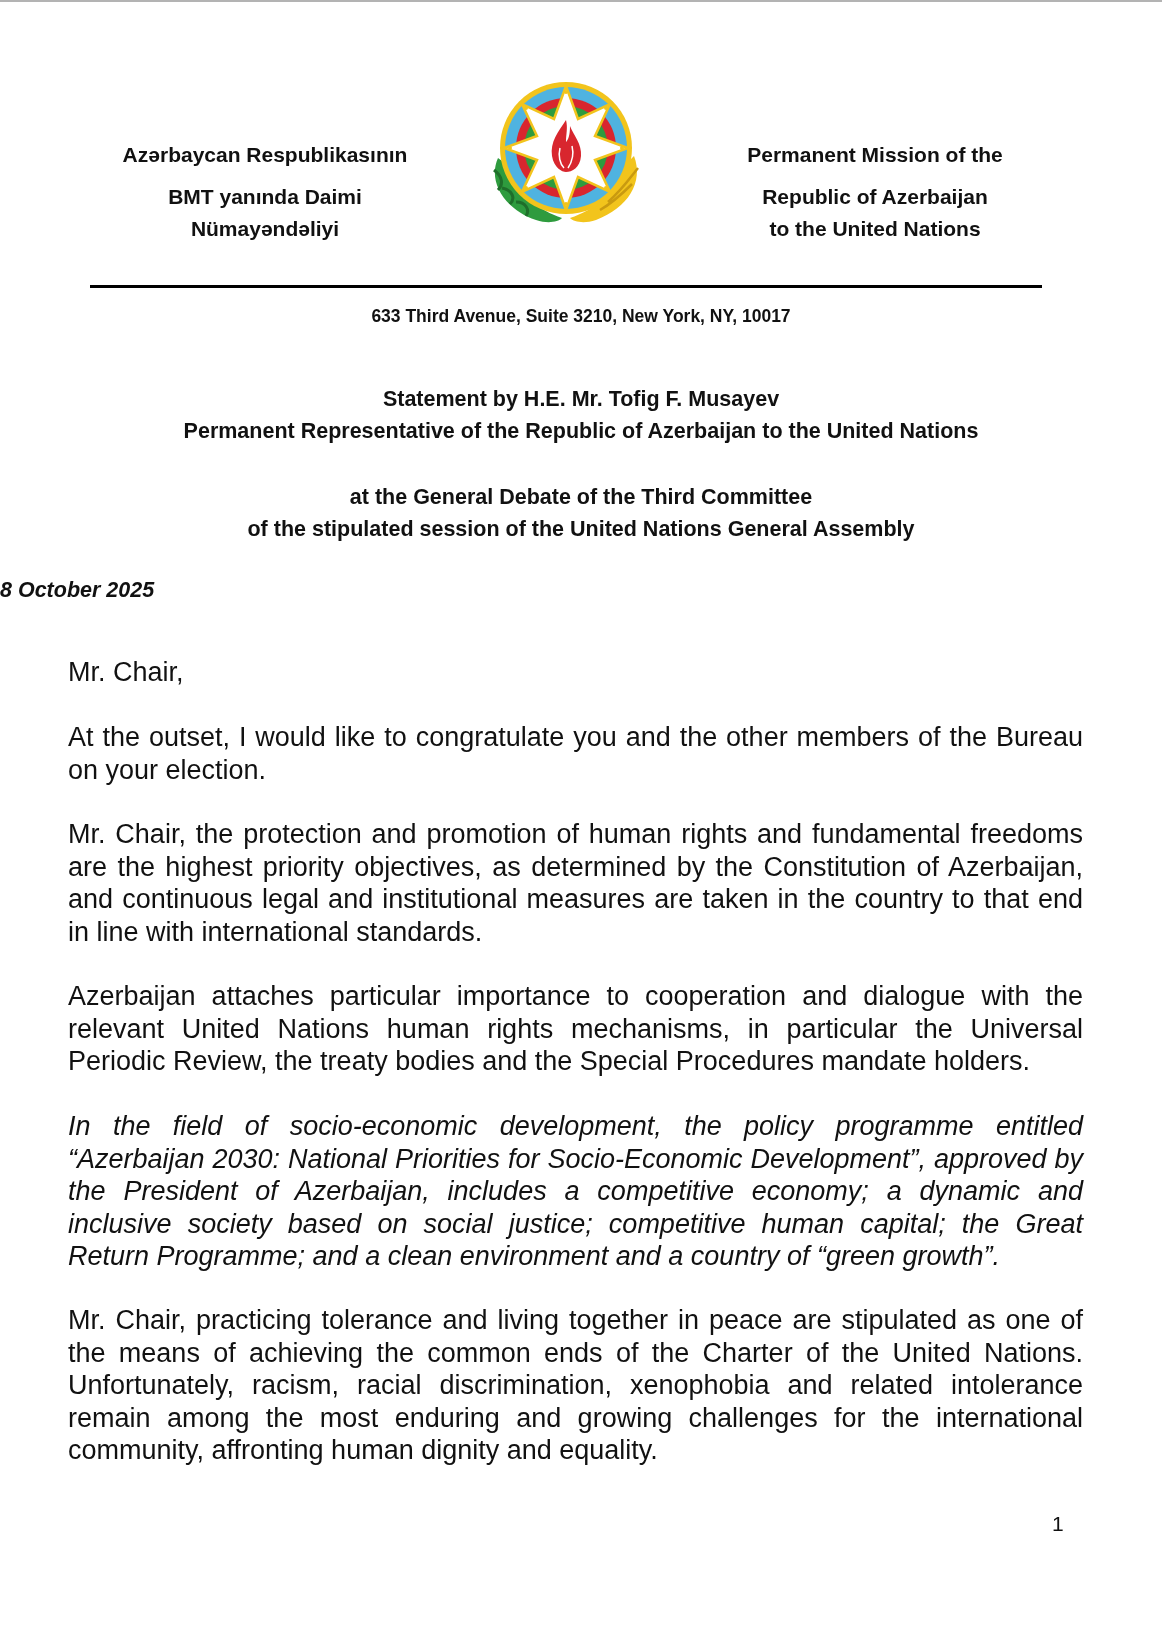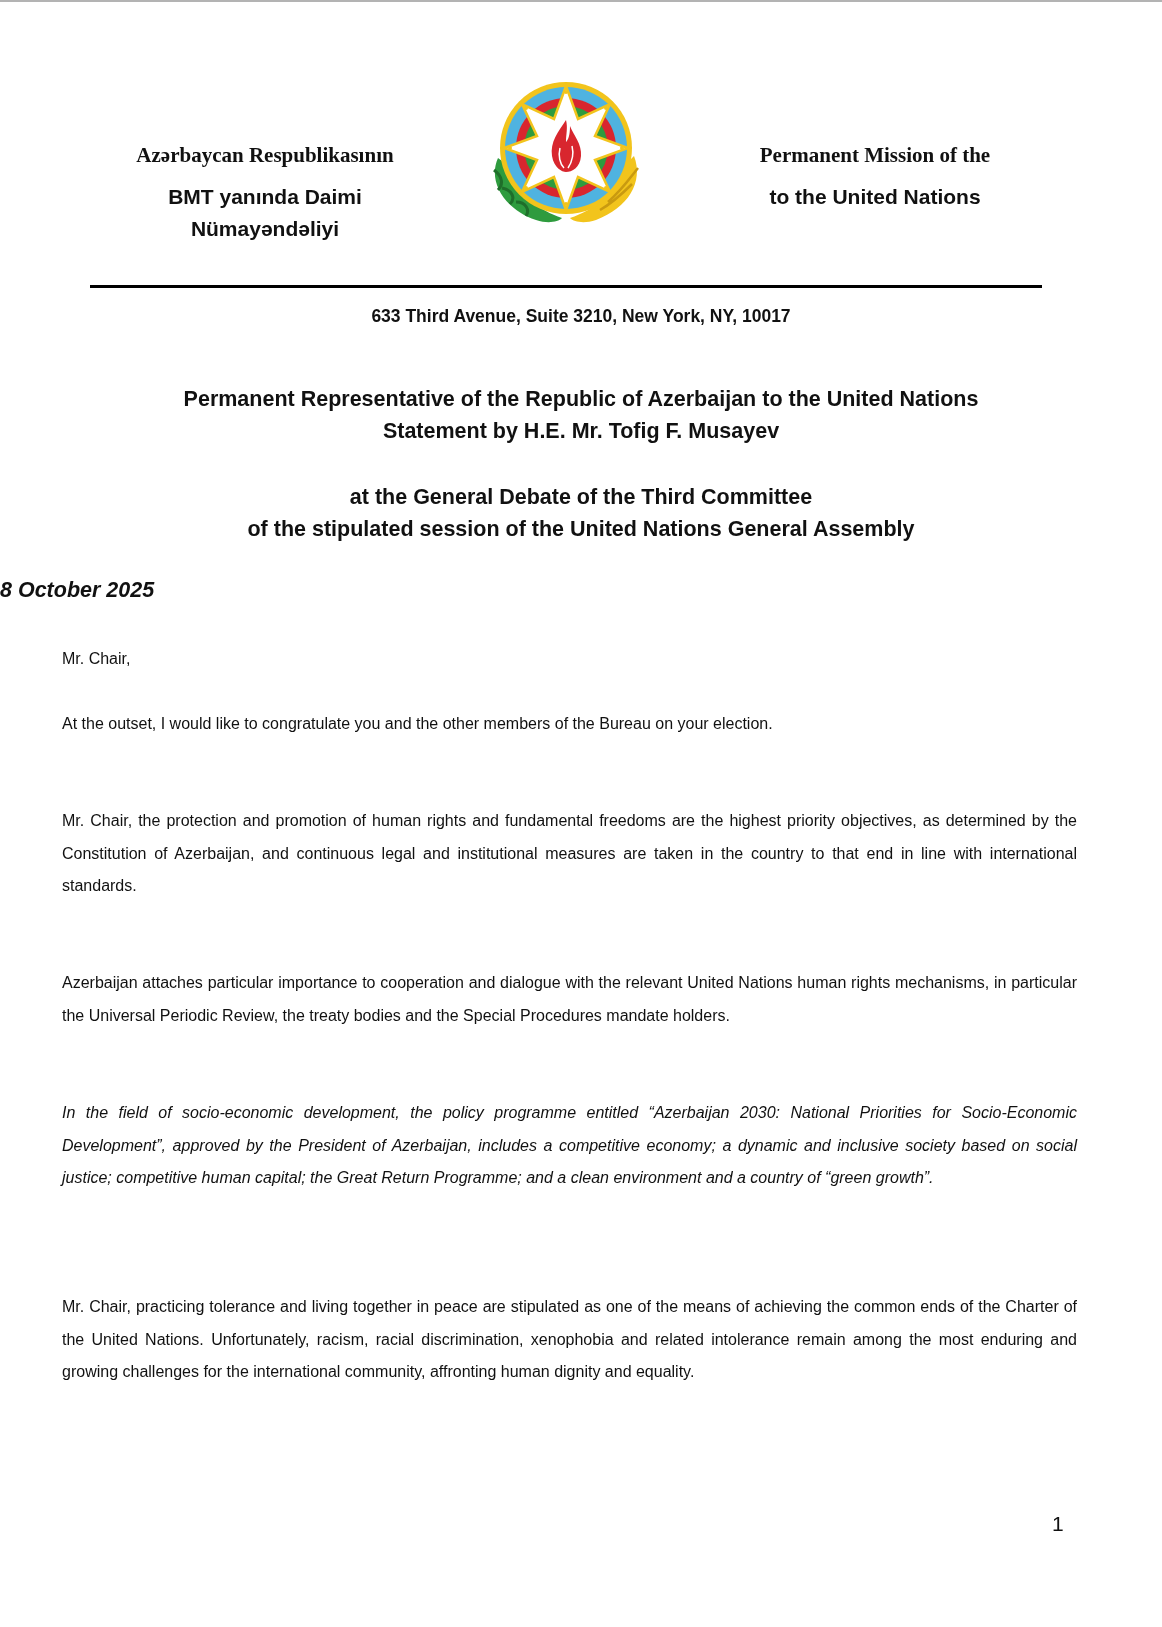--- a/index.html
+++ b/index.html
@@ -8,40 +8,40 @@
       font-family: "Liberation Sans", "DejaVu Sans", sans-serif; color: #111111;
     }
     .top-border { position: absolute; left: 0; top: 0; width: 1162px; height: 2px; background: #b3b3b3; }
 
     .hdr-left, .hdr-right {
       position: absolute; font-weight: bold; font-size: 21px; text-align: center; color: #111;
     }
     .hdr-left { left: 95px; width: 340px; top: 144px; }
     .hdr-right { left: 705px; width: 340px; top: 144px; }
     .hdr-line { display: block; white-space: nowrap; }
-    .hdr-left .l1, .hdr-right .l1 { height: 42px; line-height: 22px; font-family: Liberation Serif, serif; }
+    .hdr-left .l1, .hdr-right .l1 { height: 42px; line-height: 22px; }
     .hdr-left .l2, .hdr-right .l2 { height: 32px; line-height: 22px; }
     .hdr-left .l3, .hdr-right .l3 { height: 30px; line-height: 22px; }
 
     .emblem { position: absolute; left: 488px; top: 80px; width: 156px; height: 148px; }
 
     .rule { position: absolute; left: 90px; top: 285px; width: 952px; height: 3px; background: #000; }
 
     .address { position: absolute; left: 0; width: 1162px; top: 302px; text-align: center; font-weight: bold; font-size: 17.5px; line-height: 28px; }
     .address span { display: block; }
 
     .title-block { position: absolute; left: 0; width: 1162px; text-align: center; font-weight: bold; font-size: 21.5px; line-height: 32px; }
     .title-block span { display: block; }
     .tb1 { top: 383px; }
     .tb2 { top: 481px; }
     .date { position: absolute; left: 0; width: 1162px; top: 578px; font-weight: bold; font-style: italic; font-size: 21.5px; }
 
     .body-text {
-      position: absolute; left: 62px; width: 1015px; font-size: 16px; line-height: 32.5px;
-      text-align: justify; color: #111;
+      position: absolute; left: 68px; width: 1015px; font-size: 27px; line-height: 32.5px;
+      text-align: justify; color: #111; margin-top: 13px;
     }
     .salutation { top: 643px; }
     .p1 { top: 708px; }
     .p2 { top: 805px; }
     .p3 { top: 967px; }
     .p4 { top: 1097px; font-style: italic; }
     .p5 { top: 1291px; }
 
     .page-number { position: absolute; left: 1052px; top: 1512px; font-size: 21px; }
   </style>
@@ -85,32 +85,33 @@
       <circle cx="134" cy="68" r="2"></circle>
     <circle cx="38" cy="28" r="2"></circle>
       <circle cx="118" cy="28" r="2"></circle>
     <circle cx="38" cy="108" r="2"></circle>
       <circle cx="118" cy="108" r="2"></circle>
   </g>
 </svg>
 
 <div class="hdr-right">
   <span class="hdr-line l1">Permanent Mission of the</span>
+  <span class="hdr-line l2">Republic of Azerbaijan</span>
   <span class="hdr-line l3">to the United Nations</span>
 </div>
 
 <div class="rule"></div>
 
 <div class="address">
   <span>633 Third Avenue, Suite 3210, New York, NY, 10017</span>
 </div>
 
 <div class="title-block tb1">
+  <span>Statement by H.E. Mr. Tofig F. Musayev</span>
   <span>Permanent Representative of the Republic of Azerbaijan to the United Nations</span>
-  <span>Statement by H.E. Mr. Tofig F. Musayev</span>
 </div>
 
 <div class="title-block tb2">
   <span>at the General Debate of the Third Committee</span>
   <span>of the stipulated session of the United Nations General Assembly</span>
 </div>
 
 <div class="date">8 October 2025</div>
 
 <div class="body-text salutation">Mr. Chair,</div>

